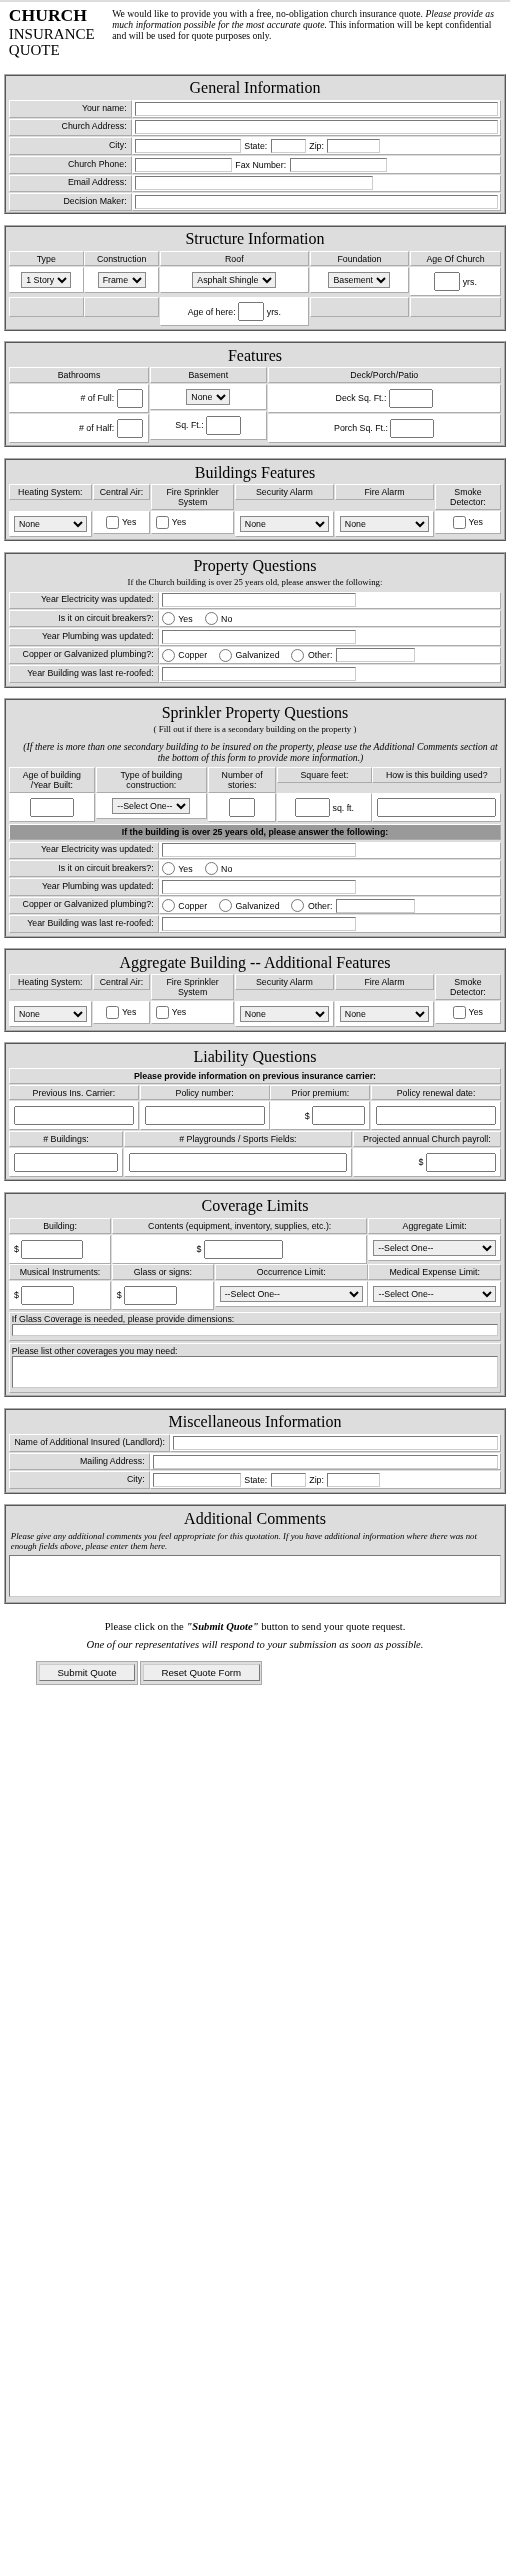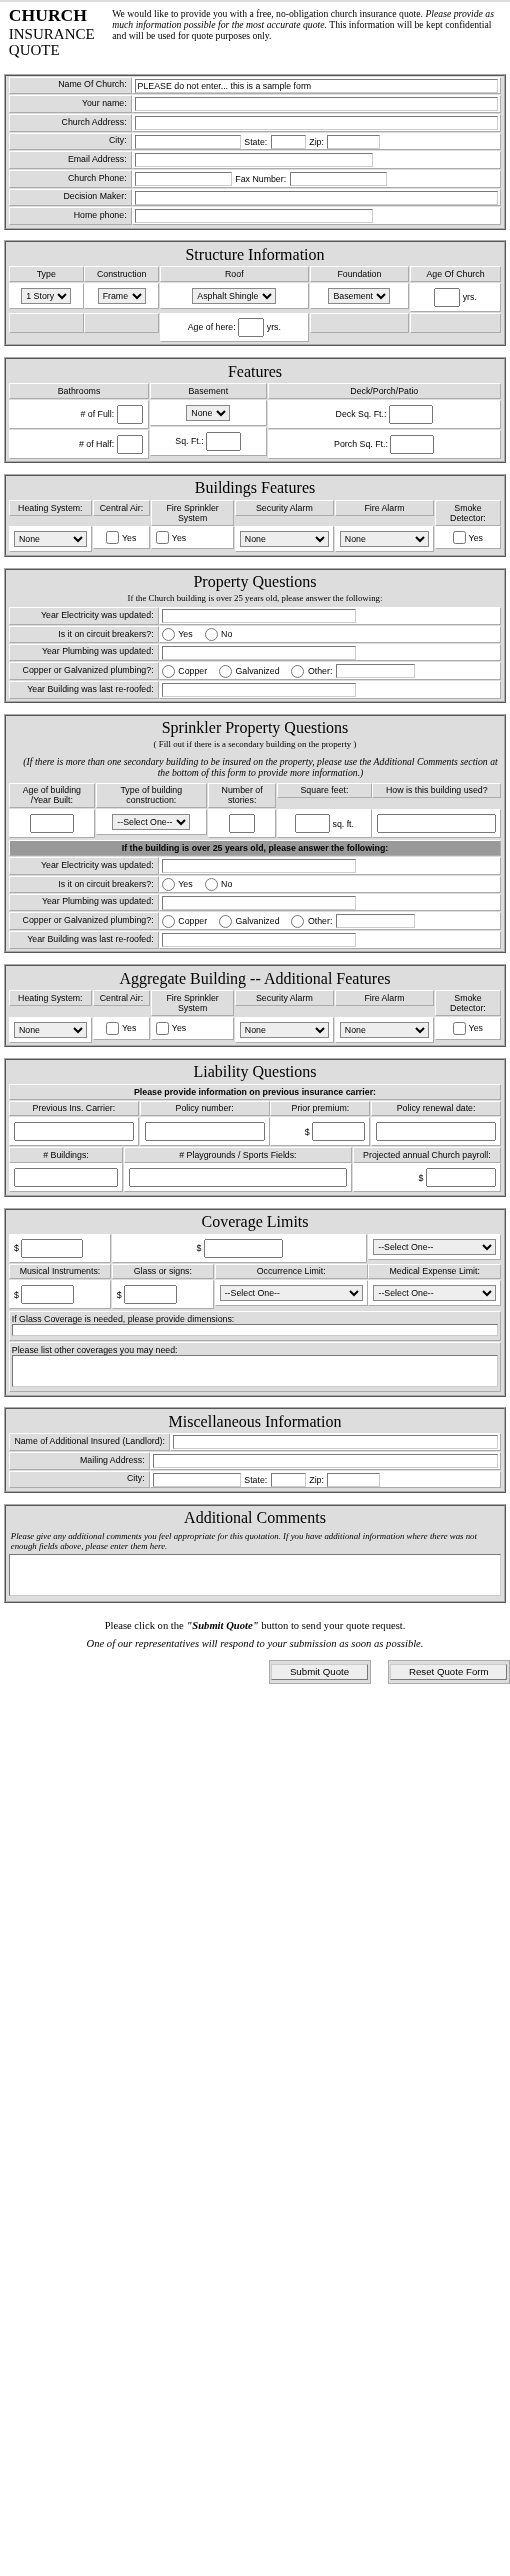--- a/index.html
+++ b/index.html
@@ -24,45 +24,40 @@
 .td-cell { background: #fff; border: 0.9px outset #fff; text-align: center; padding: 4px; font-size: 8.8px; display: flex; align-items: center; justify-content: center; gap: 2.6px; }
 .col-group { display: flex; flex-direction: column; gap: 0.9px; flex: 1; }
 select { font-size: 8.8px; border: 0.9px solid #888; background: #eee; height: 16px; }
 input[type="checkbox"], input[type="radio"] { vertical-align: middle; }
 .darkbar { background: #999; color: #000; font-weight: bold; text-align: center; padding: 1.8px; margin: 1.8px 2.6px; border: 0.9px outset #fff; font-size: 8.8px; }
 .instr { font-size: 9.7px; font-style: italic; text-align: center; padding: 3.5px; font-family: 'Times New Roman', serif; margin-left: 11px; }
 textarea { font-size: 8.8px; width: 100%; border: 0.9px inset #ccc; resize: none; }
 .bottom-text { text-align: center; font-family: 'Times New Roman', serif; font-size: 10.6px; margin: 17.6px 8.8px 7px; }
 .bottom-text em { font-style: italic; }
 .bottom-text2 { text-align: center; font-family: 'Times New Roman', serif; font-style: italic; font-size: 10.6px; margin-bottom: 10.6px; }
-.btn-row { display: flex; justify-content: flex-end; gap: 17px; margin-bottom: 17.6px; }
+.btn-row { display: flex; justify-content: flex-start; gap: 2px; margin-bottom: 17.6px; margin-left: 36px; }
 .btn-row .btncell { border: 1.8px ridge #aaa; background: #ddd; padding: 2.6px 1.8px; }
 .btn-row button { font-size: 9.7px; padding: 1.8px 17.6px; background: #eee; border: 0.9px outset #ccc; cursor: pointer; }
 </style>
 </head>
 <body>
 
 <div class="header">
   <div class="header-left">
     <div class="title1">CHURCH</div>
     <div class="title2">INSURANCE</div>
     <div class="title3">QUOTE</div>
   </div>
   <div class="header-right">
     <span class="noital">We would like to provide you with a free, no-obligation church insurance quote. </span><span>Please provide as much information possible for the most accurate quote.</span><span class="noital"> This information will be kept confidential and will be used for quote purposes only.</span>
   </div>
 </div>
 
 <div class="section">
-  <div class="field-row">
-      <div class="field-label">Name Of Church:</div>
-      <div class="field-wrap">
-        <input type="text" class="full-input" value="PLEASE do not enter... this is a sample form" style="">
-      </div>
-    </div>
+  <div class="section-title">General Information</div>
   <div class="field-row">
       <div class="field-label">Your name:</div>
       <div class="field-wrap">
         <input type="text" class="full-input" style="">
       </div>
     </div>
   <div class="field-row">
       <div class="field-label">Church Address:</div>
       <div class="field-wrap">
         <input type="text" class="full-input" style="">
@@ -72,43 +67,37 @@
       <div class="field-label">City:</div>
       <div class="field-wrap">
         <input type="text" style="width: 106px;">
         <span>State:</span>
         <input type="text" style="width: 35px;">
         <span>Zip:</span>
         <input type="text" style="width: 53px;">
       </div>
     </div>
   <div class="field-row">
-      <div class="field-label">Email Address:</div>
-      <div class="field-wrap">
-        <input type="text" style="width: 238px;">
-      </div>
-    </div>
-  <div class="field-row">
       <div class="field-label">Church Phone:</div>
       <div class="field-wrap">
         <input type="text" style="width: 97px;">
         <span>Fax Number:</span>
         <input type="text" style="width: 97px;">
       </div>
     </div>
   <div class="field-row">
+      <div class="field-label">Email Address:</div>
+      <div class="field-wrap">
+        <input type="text" style="width: 238px;">
+      </div>
+    </div>
+  <div class="field-row">
       <div class="field-label">Decision Maker:</div>
       <div class="field-wrap">
         <input type="text" class="full-input" style="">
-      </div>
-    </div>
-  <div class="field-row" style="margin-bottom:2.6px">
-      <div class="field-label">Home phone:</div>
-      <div class="field-wrap">
-        <input type="text" style="width: 238px;">
       </div>
     </div>
 </div>
 
 <div class="section">
   <div class="section-title">Structure Information</div>
   <div class="subtable">
     <div class="col-group" style="flex:0.9">
         <div class="th-cell">Type</div>
         <div class="td-cell">
@@ -503,20 +492,31 @@
         <div class="td-cell" style="justify-content:flex-end">
           <span>$</span>
           <input type="text" style="width: 70px;">
         </div>
       </div>
   </div>
 </div>
 
 <div class="section">
   <div class="section-title">Coverage Limits</div>
+  <div class="subtable">
+    <div class="col-group" style="flex:1">
+        <div class="th-cell">Building:</div>
+      </div>
+    <div class="col-group" style="flex:2.5">
+        <div class="th-cell">Contents (equipment, inventory, supplies, etc.):</div>
+      </div>
+    <div class="col-group" style="flex:1.3">
+        <div class="th-cell">Aggregate Limit:</div>
+      </div>
+  </div>
   <div class="subtable">
     <div class="col-group" style="flex:1">
         <div class="td-cell" style="justify-content:flex-start">
           <span>$</span>
           <input type="text" style="width: 62px;">
         </div>
       </div>
     <div class="col-group" style="flex:2.5">
         <div class="td-cell">
           <span>$</span>

